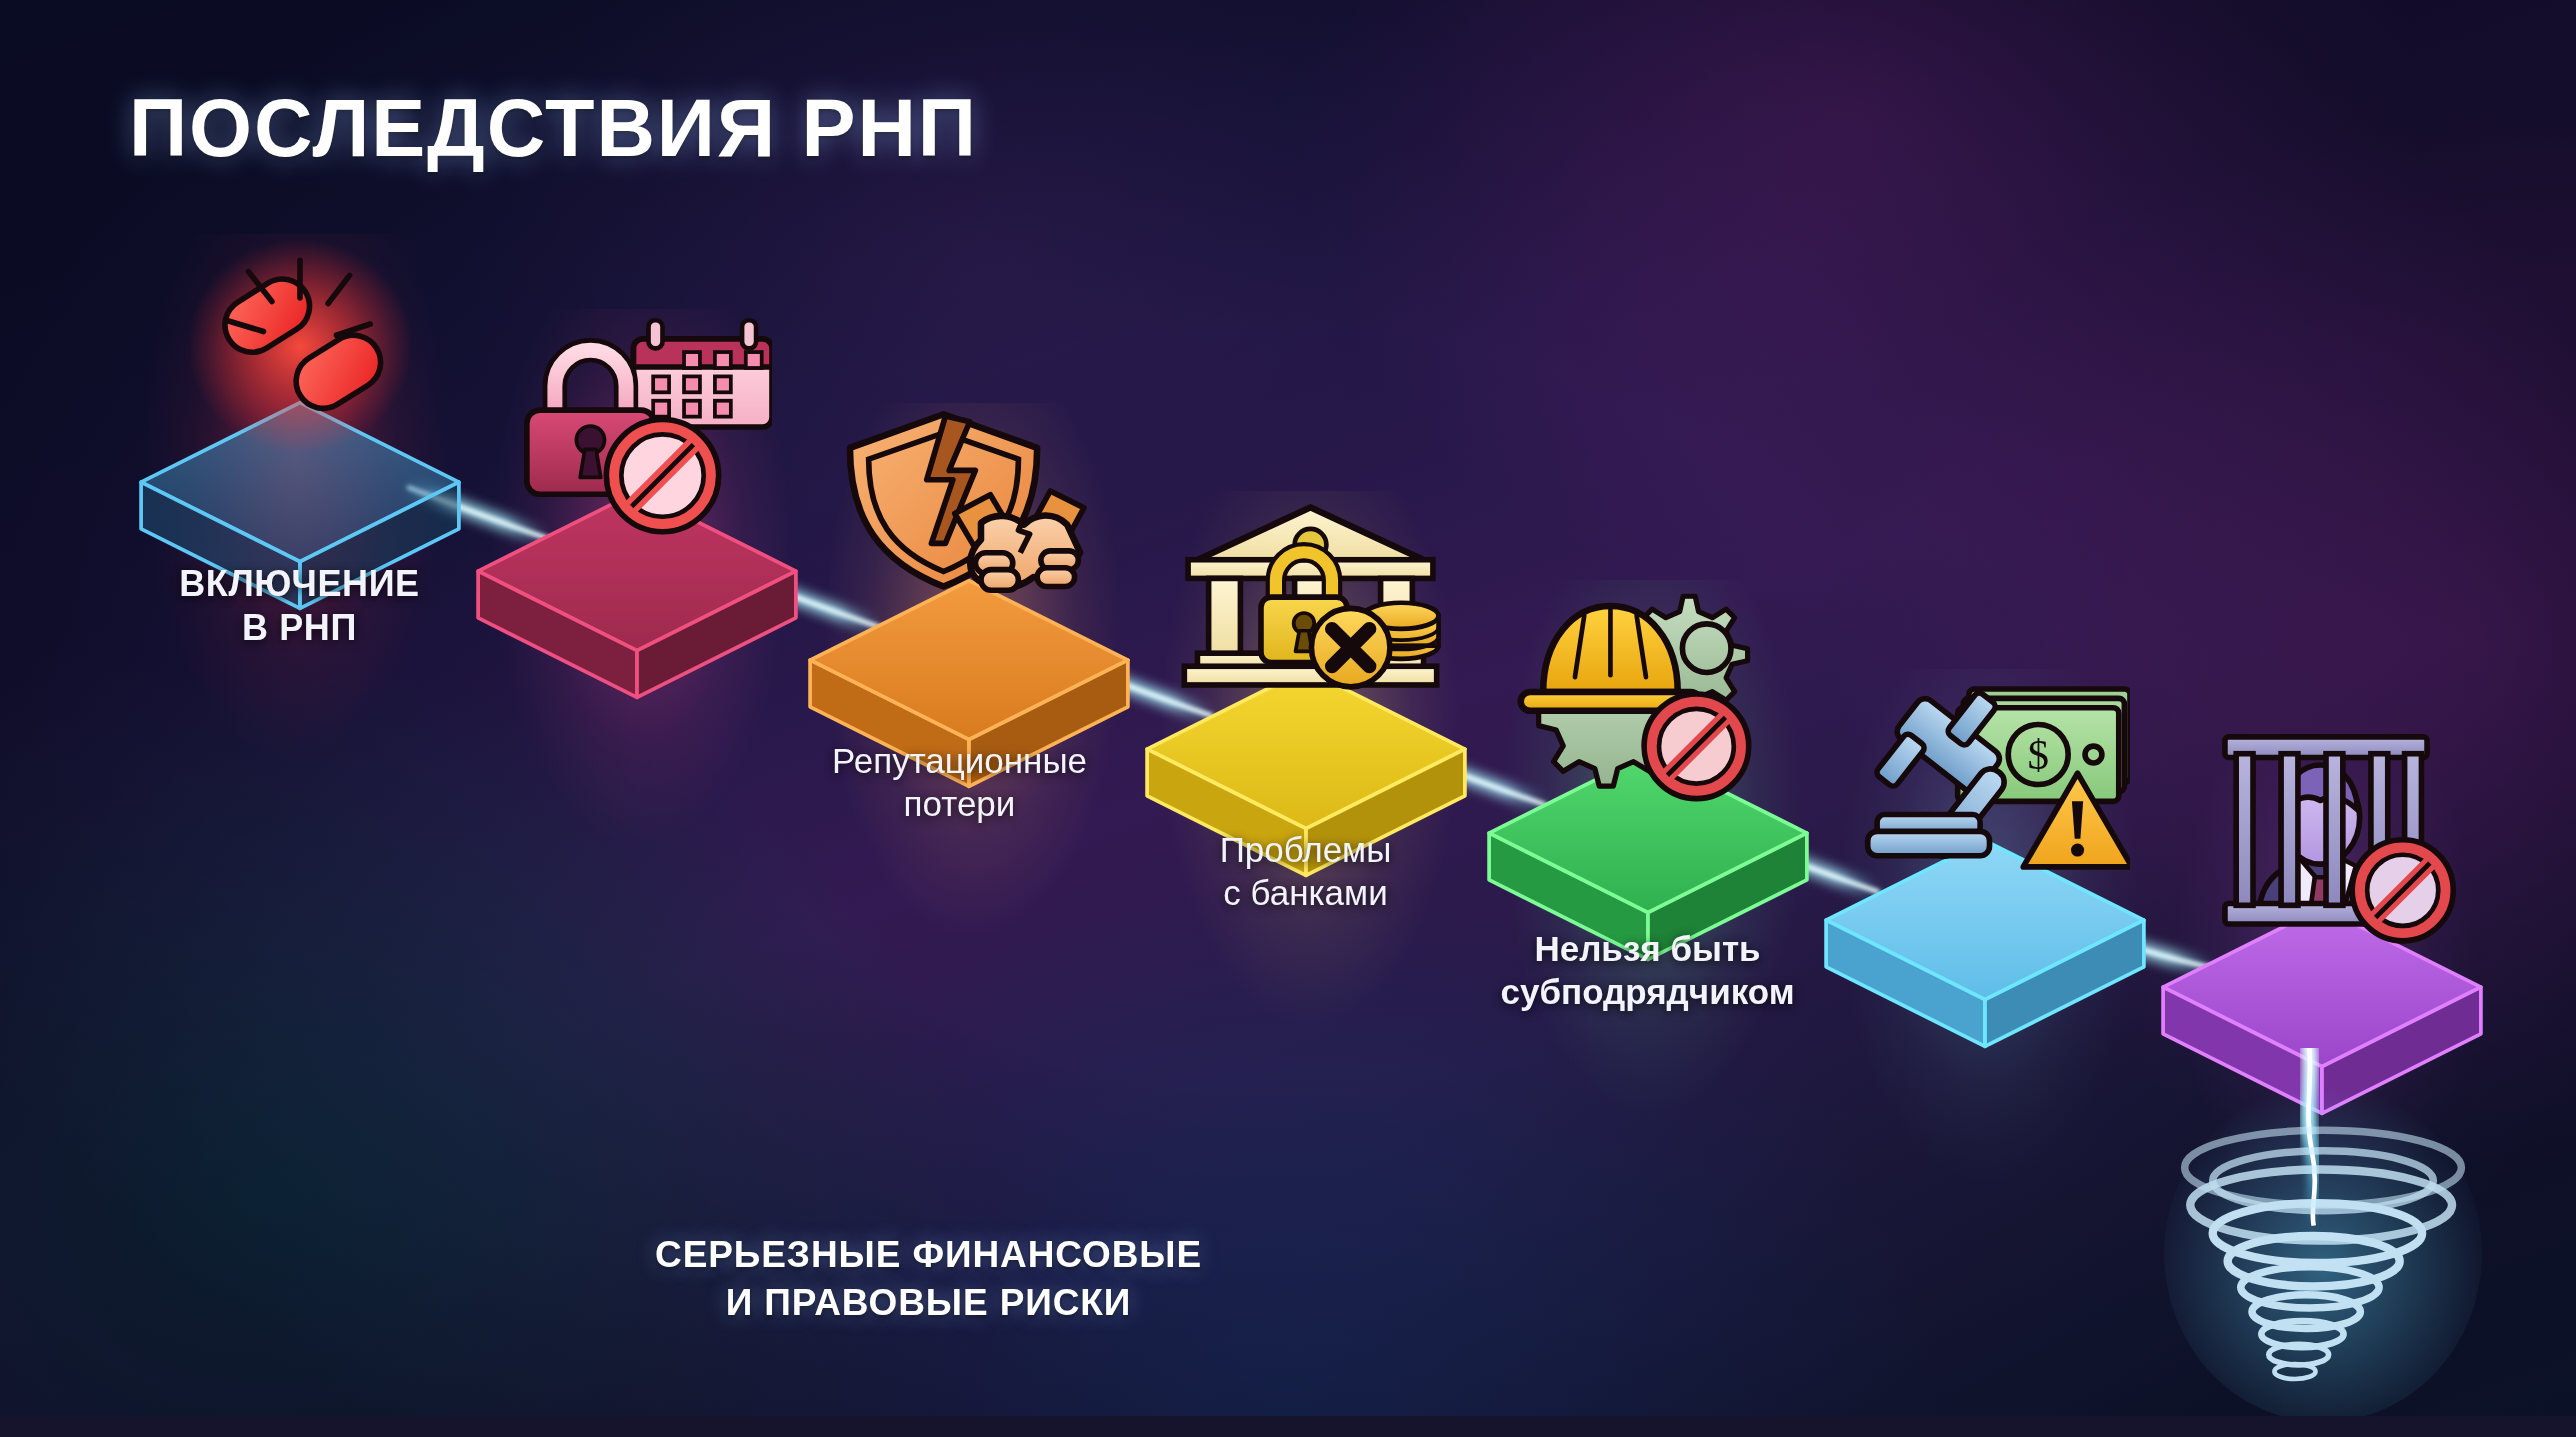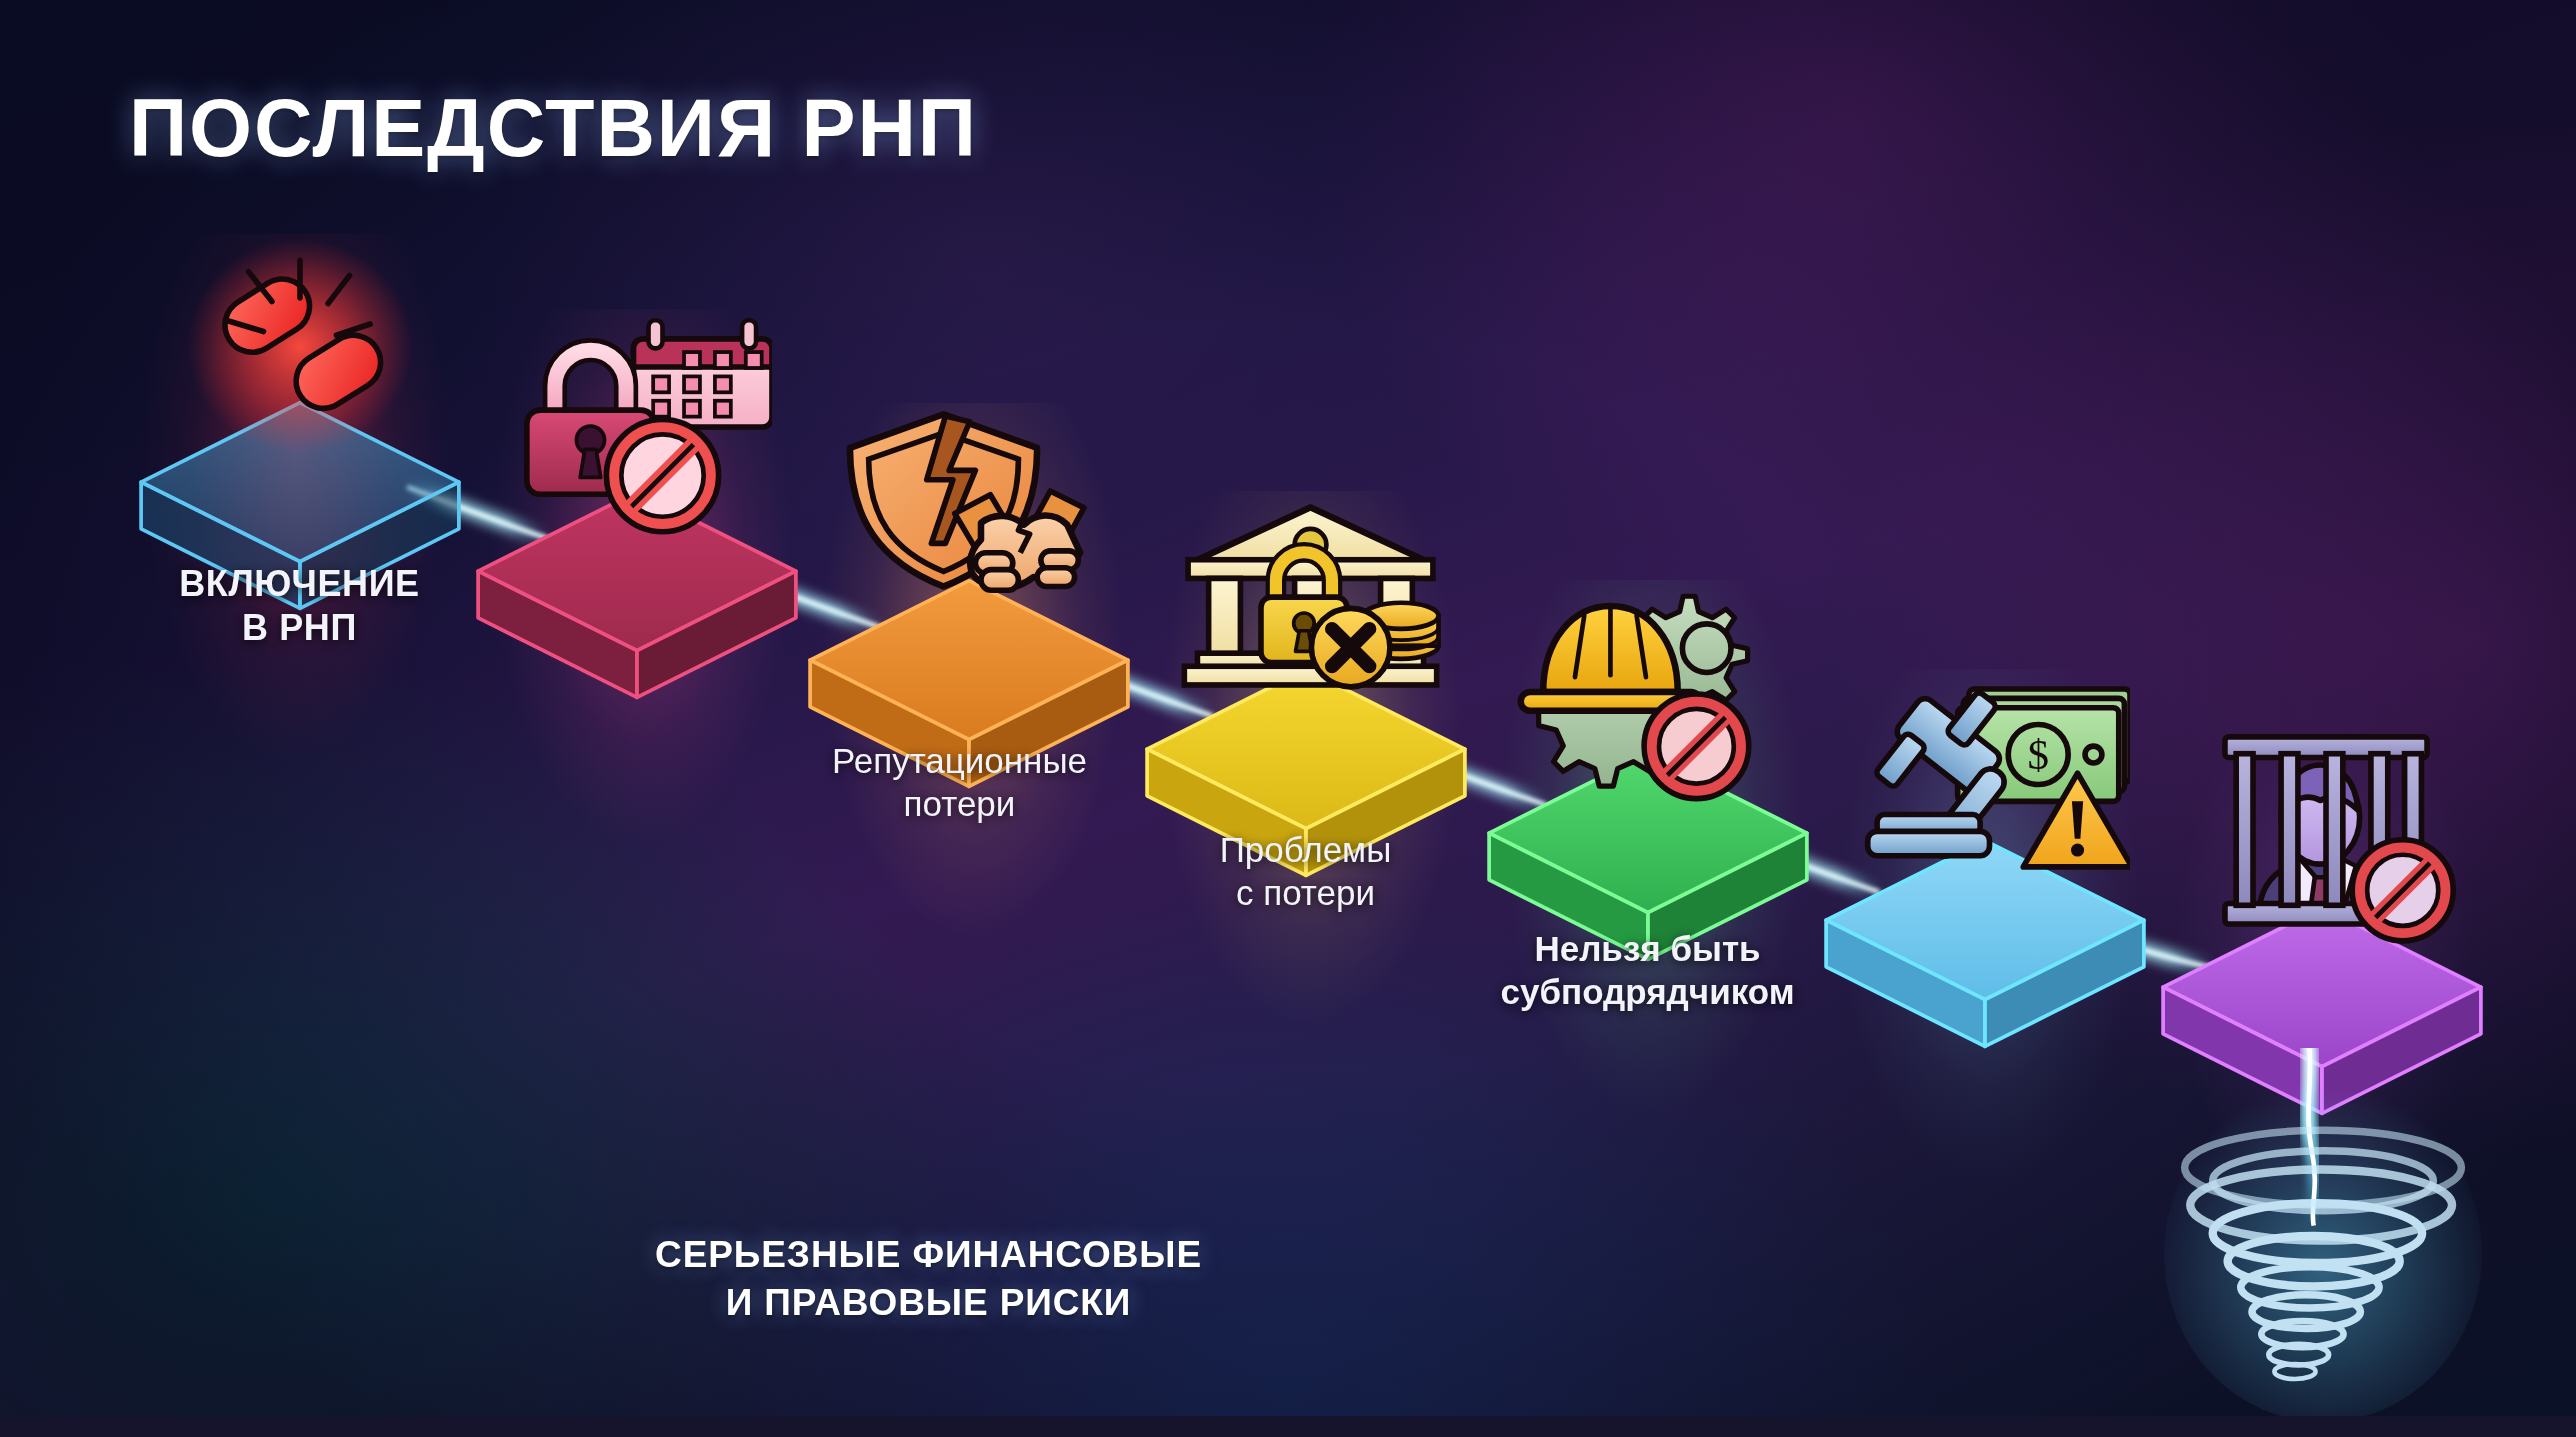--- a/index.html
+++ b/index.html
@@ -353,21 +353,21 @@
           <path d="M202 140 a40 14 0 0 0 80 0"></path>
           <path d="M202 150 a40 14 0 0 0 80 0"></path>
         </g>
       </g>
       <g>
         <circle cx="188" cy="162" r="42" fill="url(#coing)" stroke="#15090c" stroke-width="6"></circle>
         <path d="M168 142 L208 182 M208 142 L168 182" stroke="#15090c" stroke-width="15" stroke-linecap="round"></path>
       </g>
     </svg>
     <div class="caption" style="left:-19px;top:328px;">Проблемы
-с потери</div>
+с банками</div>
   </div>
 
   <div class="step" style="left:1470px;top:585px;width:356px;height:468px;">
     <svg style="position:absolute;left:0;top:150px;width:356px;height:243px;" viewBox="0 0 380 260">
       <defs>
         <linearGradient id="p5t" x1="0" y1="0" x2="0" y2="1">
           <stop offset="0%" stop-color="#52d96e"></stop>
             <stop offset="100%" stop-color="#2fb04f"></stop>
         </linearGradient>
       </defs>

